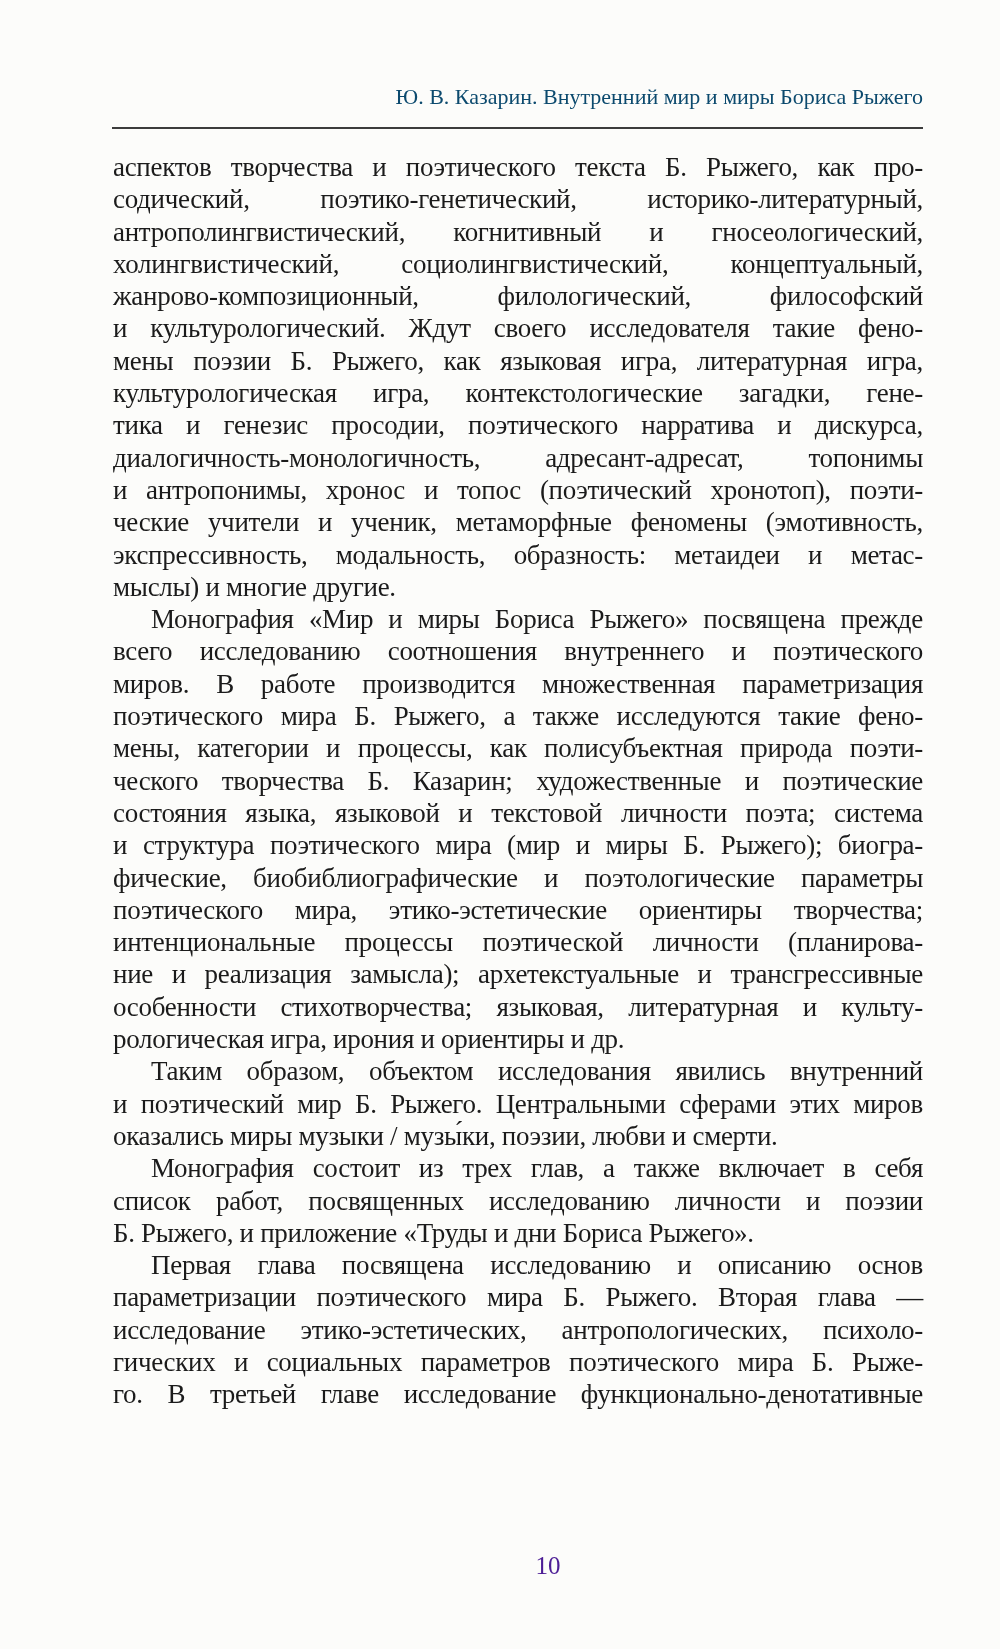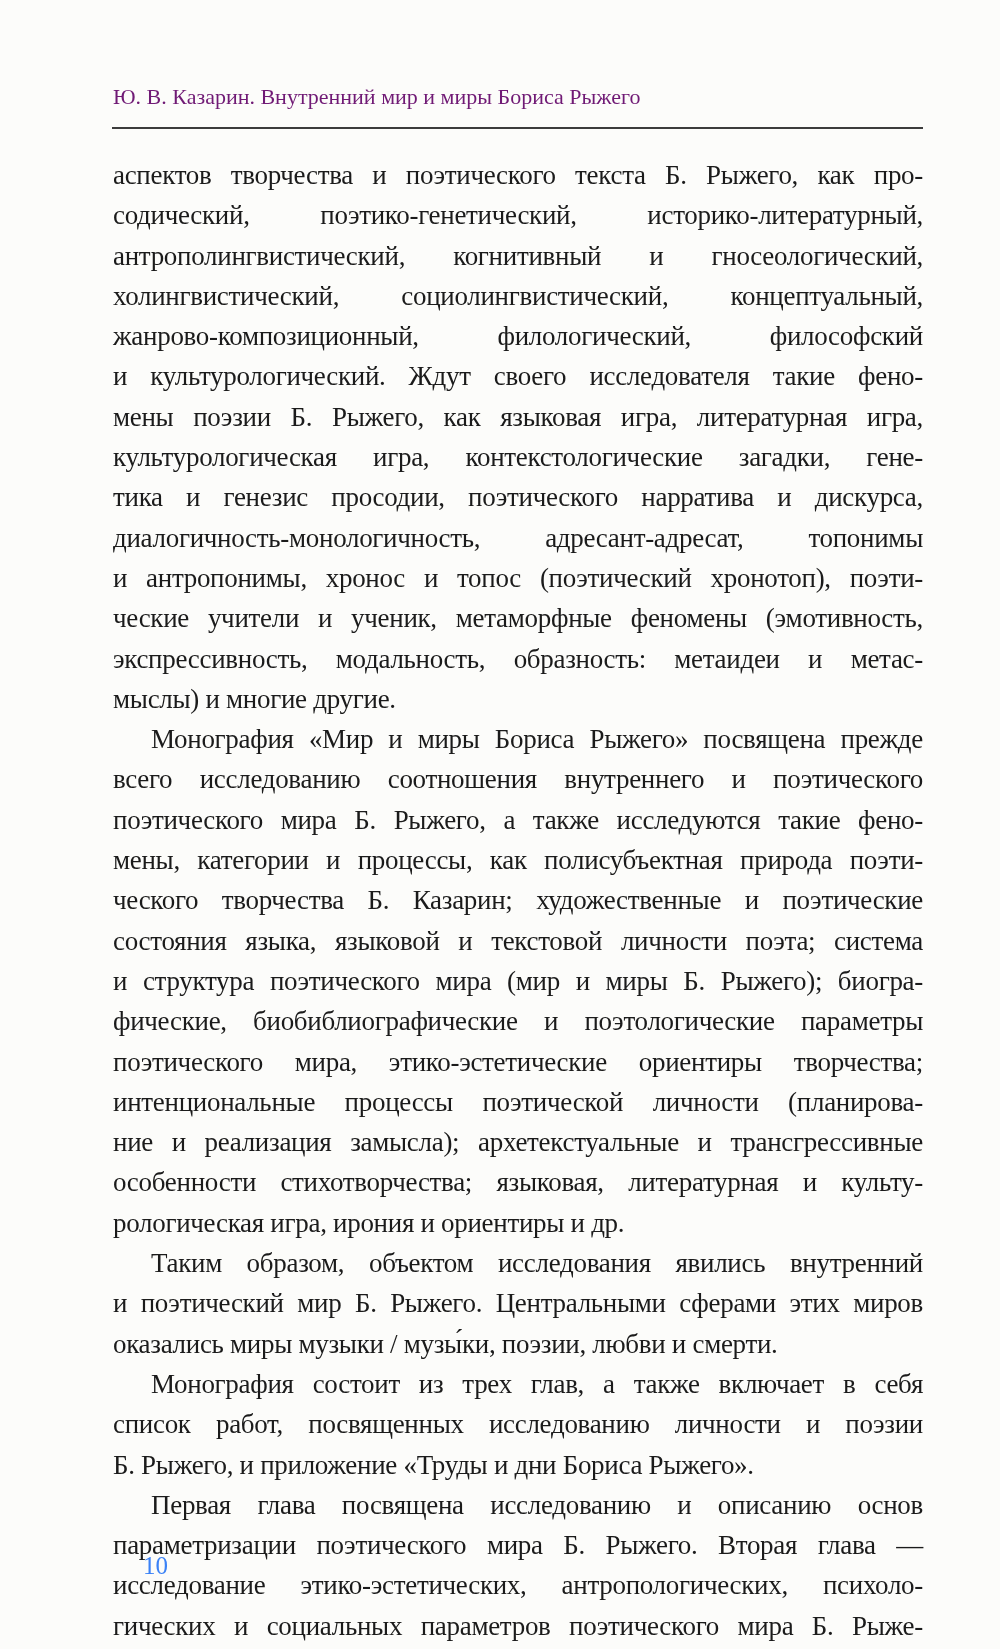--- a/index.html
+++ b/index.html
@@ -14,24 +14,24 @@
     background: #fcfcfa;
     color: #1b1b1b;
     font-family: "Liberation Serif", "DejaVu Serif", serif;
     overflow: hidden;
   }
   .running-header {
     position: absolute;
     left: 113px;
     width: 810px;
     top: 84px;
-    text-align: left;
+    text-align: right;
     font-size: 22px;
     line-height: 26px;
-    color: #701a75;
+    color: #0c4a6e;
   }
   .header-rule {
     position: absolute;
     left: 112px;
     width: 811px;
     top: 127px;
     height: 2px;
     background: #3c3c3c;
   }
   .body-text {
@@ -41,36 +41,36 @@
     top: 151px;
     font-size: 27px;
     letter-spacing: -0.3px;
   }
   .line {
     height: 32.3px;
     line-height: 32.3px;
     text-align: justify;
     text-align-last: justify;
     white-space: normal;
-    margin-top: 8px;
   }
   .line.indent {
     padding-left: 38px;
   }
   .line.para-end {
     text-align-last: left;
   }
   .page-number {
     position: absolute;
     left: 113px;
     width: 810px;
     top: 1552px;
+    text-align: center;
     font-size: 25px;
     transform: translateX(30px);
-    color: #3b82f6;
+    color: #4c1d95;
   }
 </style>
 </head>
 <body>
 
 <div class="page">
 
   <div class="running-header">Ю. В. Казарин. Внутренний мир и миры Бориса Рыжего</div>
 
   <div class="header-rule"></div>
@@ -85,20 +85,21 @@
       <div class="line">мены поэзии Б. Рыжего, как языковая игра, литературная игра,</div>
       <div class="line">культурологическая игра, контекстологические загадки, гене-</div>
       <div class="line">тика и генезис просодии, поэтического нарратива и дискурса,</div>
       <div class="line">диалогичность-монологичность, адресант-адресат, топонимы</div>
       <div class="line">и антропонимы, хронос и топос (поэтический хронотоп), поэти-</div>
       <div class="line">ческие учители и ученик, метаморфные феномены (эмотивность,</div>
       <div class="line">экспрессивность, модальность, образность: метаидеи и метас-</div>
       <div class="line para-end">мыслы) и многие другие.</div>
       <div class="line indent">Монография «Мир и миры Бориса Рыжего» посвящена прежде</div>
       <div class="line">всего исследованию соотношения внутреннего и поэтического</div>
+      <div class="line">миров. В работе производится множественная параметризация</div>
       <div class="line">поэтического мира Б. Рыжего, а также исследуются такие фено-</div>
       <div class="line">мены, категории и процессы, как полисубъектная природа поэти-</div>
       <div class="line">ческого творчества Б. Казарин; художественные и поэтические</div>
       <div class="line">состояния языка, языковой и текстовой личности поэта; система</div>
       <div class="line">и структура поэтического мира (мир и миры Б. Рыжего); биогра-</div>
       <div class="line">фические, биобиблиографические и поэтологические параметры</div>
       <div class="line">поэтического мира, этико-эстетические ориентиры творчества;</div>
       <div class="line">интенциональные процессы поэтической личности (планирова-</div>
       <div class="line">ние и реализация замысла); архетекстуальные и трансгрессивные</div>
       <div class="line">особенности стихотворчества; языковая, литературная и культу-</div>

